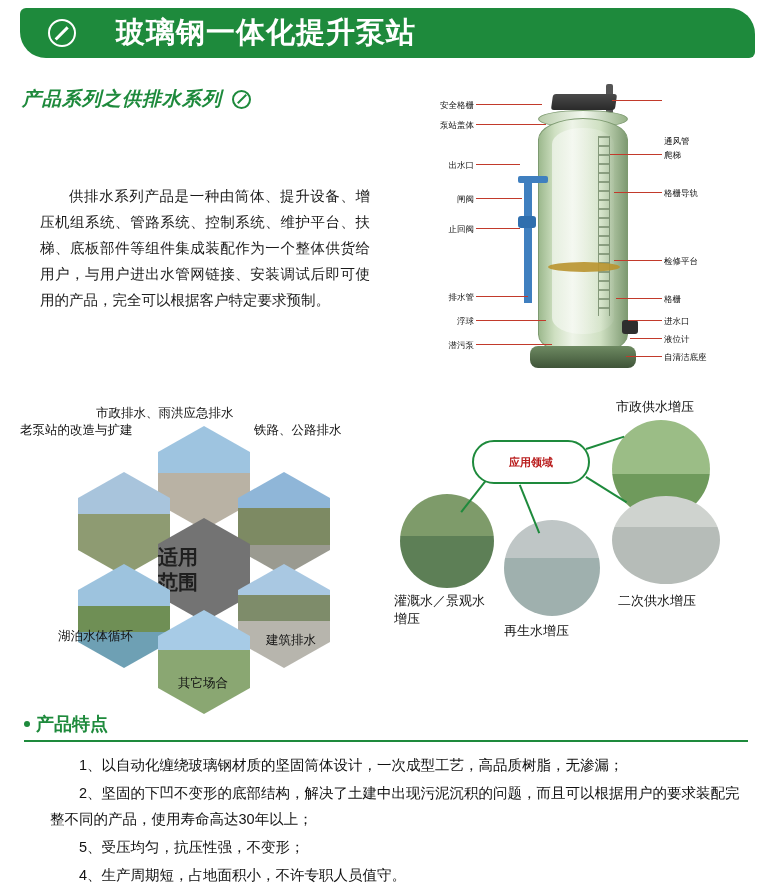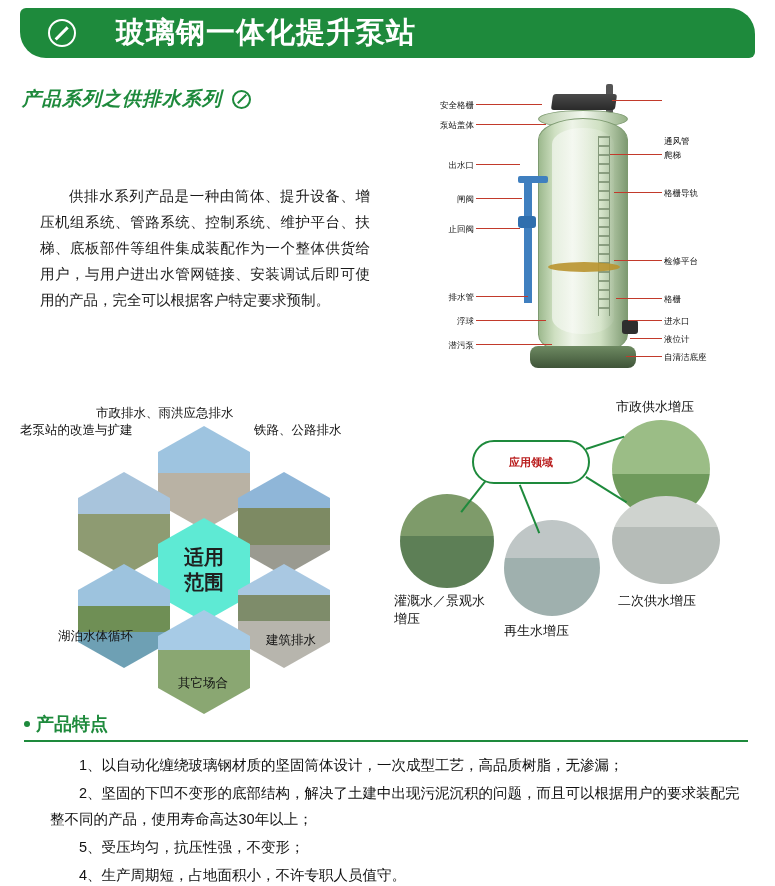--- a/index.html
+++ b/index.html
@@ -213,24 +213,23 @@
     width: 372px; height: 300px;
   }
   .hex {
     position: absolute;
     width: 92px; height: 104px;
     clip-path: polygon(50% 0%, 100% 25%, 100% 75%, 50% 100%, 0% 75%, 0% 25%);
     background: #8aa27e;
     overflow: hidden;
   }
   .hex.center {
-    background: #5eead4;
+    background: #737373;
     display: flex;
     align-items: center;
-    justify-content: center;
   }
   .hex.center .ctext {
     font-size: 20px;
     font-weight: bold;
     color: #1f1f1f;
     line-height: 25px;
     text-align: center;
   }
   .hex-cap {
     position: absolute;

